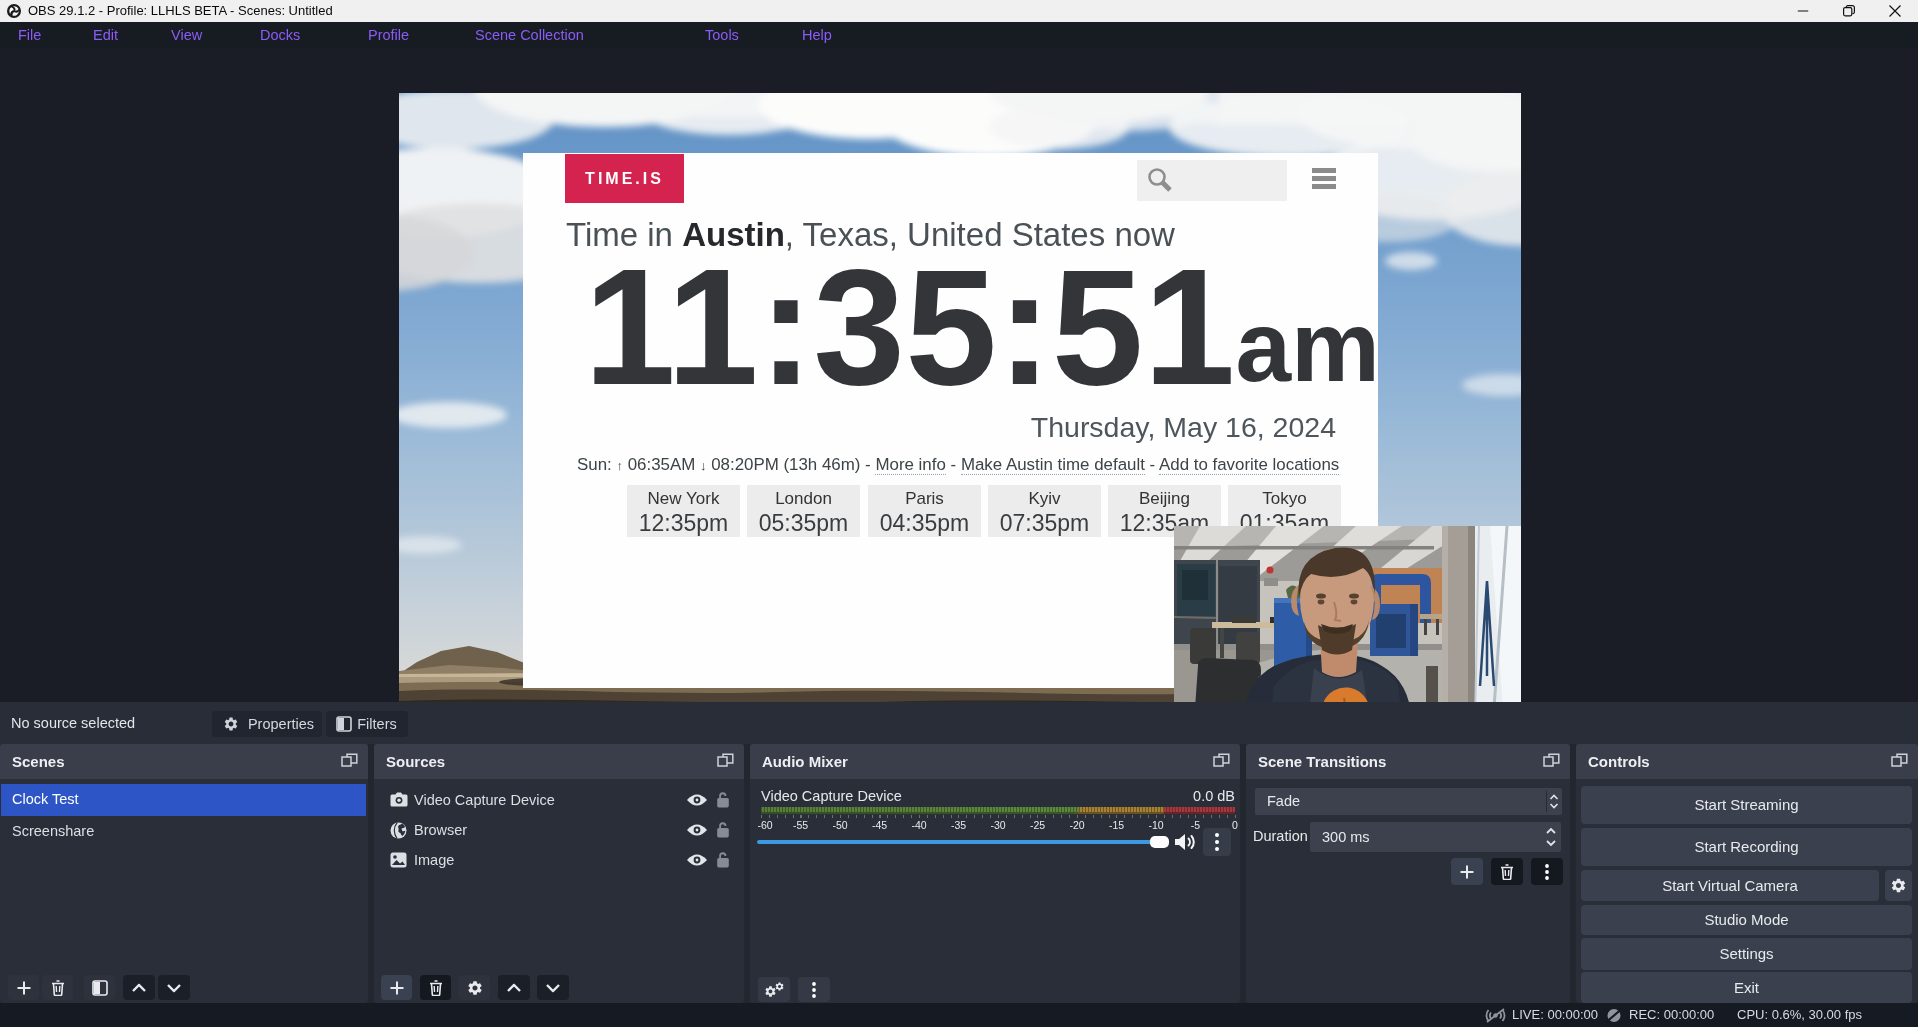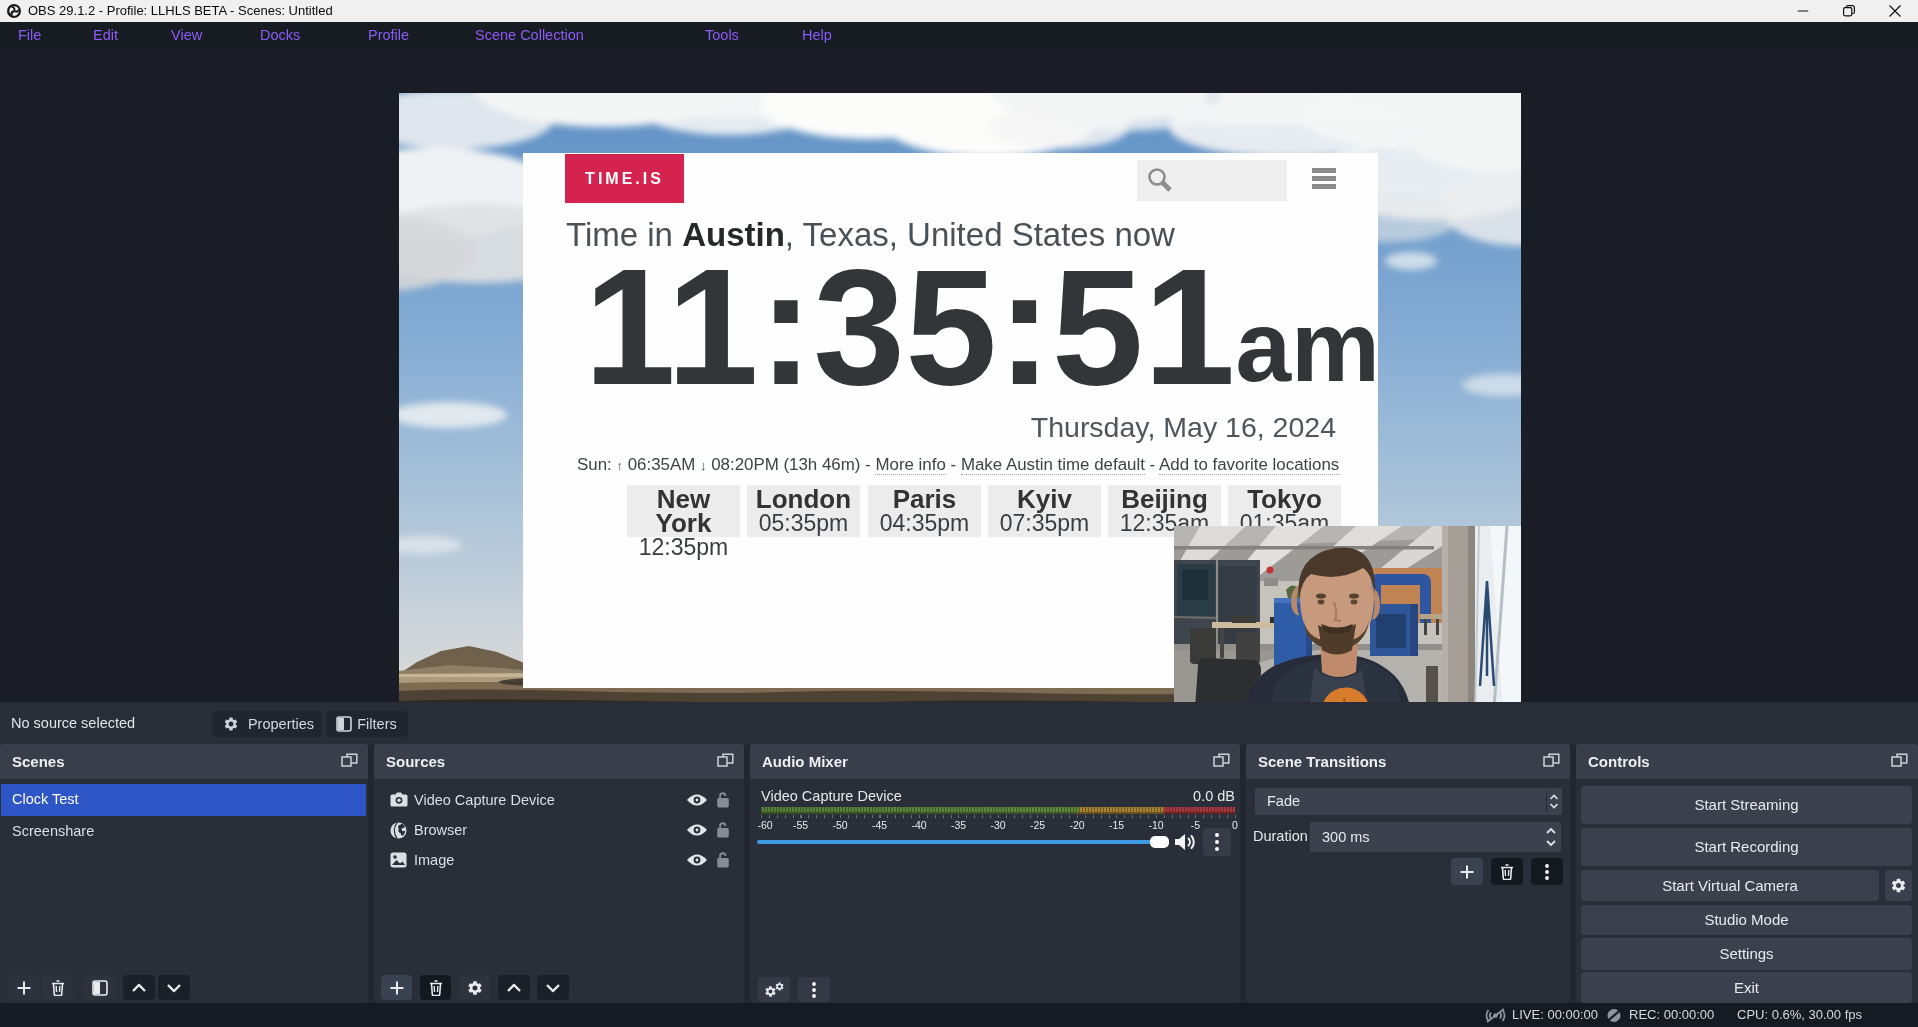--- a/index.html
+++ b/index.html
@@ -29,21 +29,21 @@
   #burger div { height:5px; background:#8b8b8b; margin-bottom:3px; }
   #heading { position:absolute; left:43px; top:63px; font-size:33px; color:#4a5156; white-space:nowrap; }
   #heading b { color:#26282b; }
   #clockrow { position:absolute; left:61px; top:80px; white-space:nowrap; color:#333538; }
   #clockrow .digits { font-weight:bold; font-size:165px; letter-spacing:0px; }
   #clockrow .ampm { font-weight:bold; font-size:100px; letter-spacing:0px; position:relative; top:-3px; }
   #dateline { position:absolute; right:42px; top:258px; font-size:28.5px; color:#4e565c; white-space:nowrap; }
   #sunline { position:absolute; left:54px; top:302px; font-size:16.9px; color:#3d4347; white-space:nowrap; }
   #sunline .lnk { border-bottom:1px dotted #9aa0a4; }
   .citybox { position:absolute; top:332px; width:113px; height:52px; background:#ececec; text-align:center; color:#333; }
-  .citybox .cn { font-weight:bold; font-size:26px; line-height:24px; margin-top:2px; }
+  .citybox .cn { font-weight:normal; font-size:17px; line-height:24px; margin-top:2px; }
   .citybox .ct { font-size:23px; line-height:25px; color:#3a3d40; }
 
   
   #srctoolbar { position:absolute; left:0; top:702px; width:1918px; height:42px; background:#292d37; }
   #srctoolbar .nosel { position:absolute; left:11px; top:0; line-height:42px; font-size:14.5px; color:#e2e5e9; }
   .tbtn { position:absolute; top:9px; height:26px; background:#21252f; border-radius:4px; color:#d4d8de; font-size:14.5px; line-height:26px; text-align:center; }
 
   
   .panel { position:absolute; top:744px; height:259px; background:#2a2e38; border-radius:3px; }
   .phead { position:absolute; left:0; top:0; right:0; height:35px; background:#3a3e4a; border-radius:3px 3px 0 0; }

